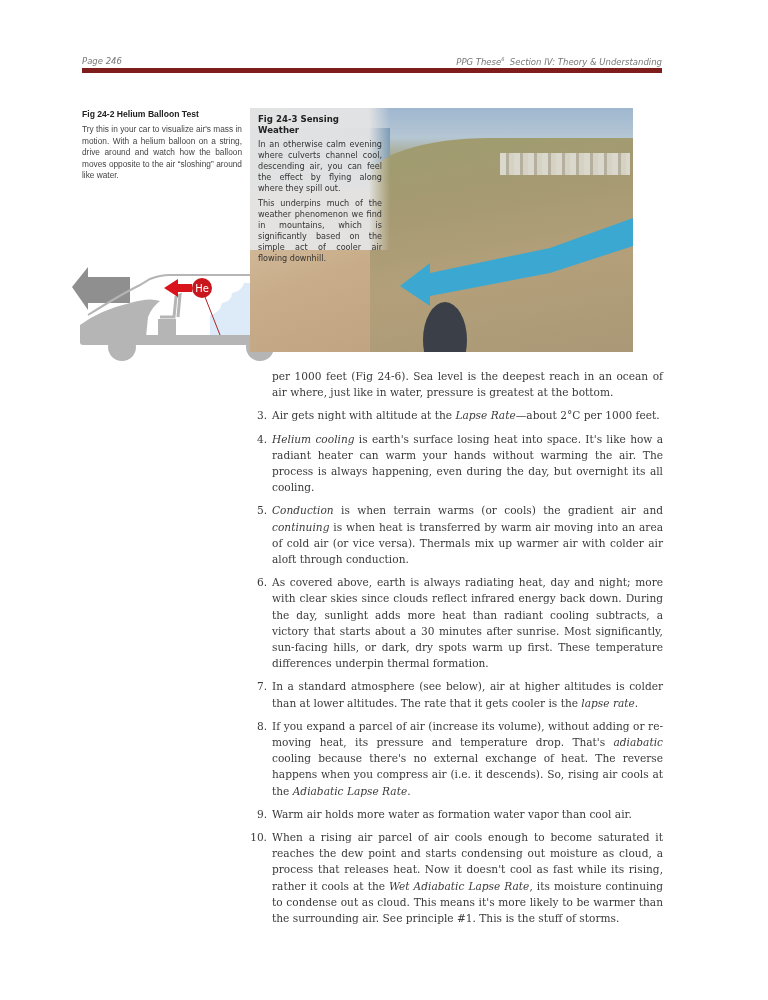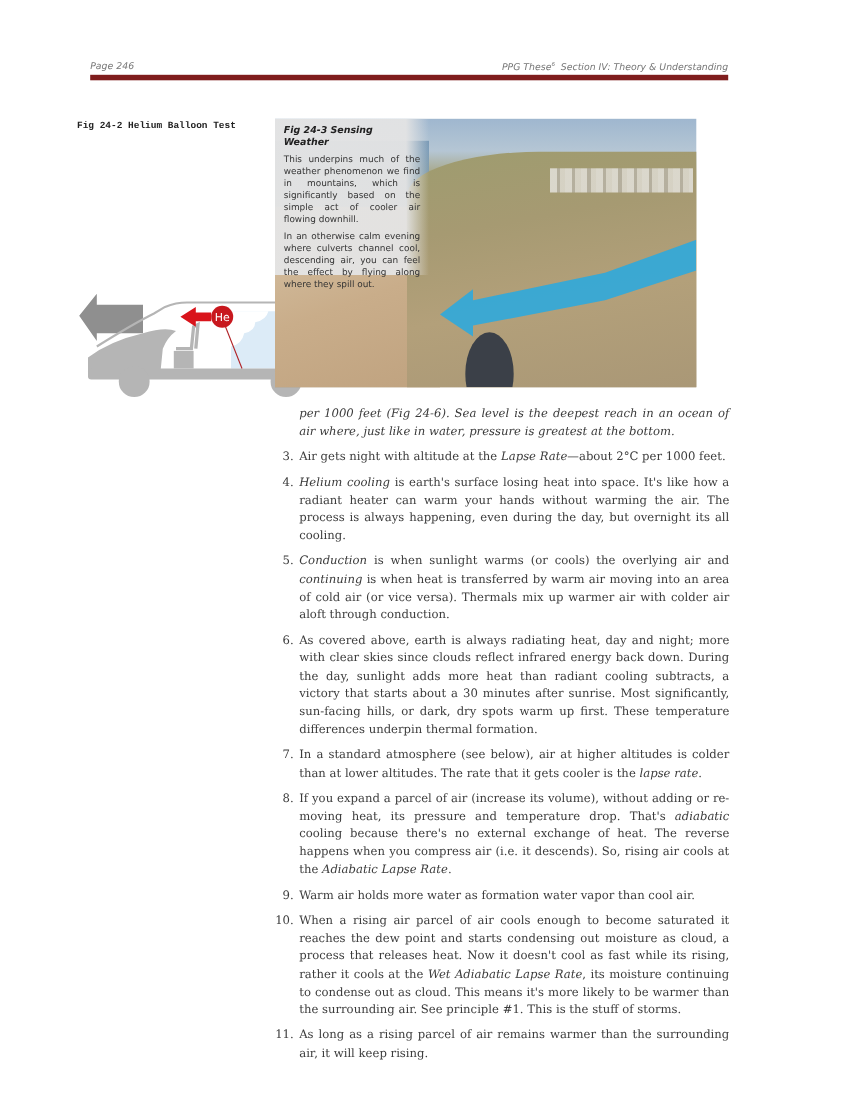--- a/index.html
+++ b/index.html
@@ -10,22 +10,22 @@
   .header {
     position: absolute; left: 82px; top: 54px; width: 580px; height: 14px;
     border-bottom: 5px solid #7f1d1d;
     font-family: "DejaVu Sans", sans-serif; font-style: italic; font-size: 8.5px; color: #777;
   }
   .header .left { position: absolute; left: 0; top: 2px; }
   .header .right { position: absolute; right: 0; top: 2px; }
   .header sup { font-size: 5px; }
 
   .sidebar1 {
-    position: absolute; left: 70px; top: 109px; width: 160px;
-    font-family: Liberation Mono, monospace; font-size: 8.3px; color: #444; line-height: 11.4px;
+    position: absolute; left: 82px; top: 109px; width: 160px;
+    font-family: Liberation Sans, sans-serif; font-size: 8.3px; color: #444; line-height: 11.4px;
   }
   .sidebar1 .title { font-weight: bold; font-size: 8.6px; color: #222; margin-bottom: 4px; }
   .sidebar1 p { margin: 0 0 10px 0; text-align: justify; }
 
   .photo {
     position: absolute; left: 250px; top: 108px; width: 383px; height: 244px; overflow: hidden;
     background: linear-gradient(180deg, #9fb7cf 0%, #b5c6d4 12%, #a4a179 22%, #b3a47d 40%, #c4ac85 60%, #bca784 80%, #a3967a 100%);
   }
   .photo .sea {
     position: absolute; left: 0; top: 20px; width: 140px; height: 70px;
@@ -47,45 +47,46 @@
     opacity: 0.85;
   }
   .photo svg { position: absolute; left: 0; top: 0; }
 
   .caption2 {
     position: absolute; left: 250px; top: 108px; width: 140px; height: 142px;
     background: linear-gradient(90deg, rgba(228,228,228,0.97) 0%, rgba(228,228,228,0.95) 85%, rgba(228,228,228,0) 100%);
     padding: 6px 8px 4px 8px; box-sizing: border-box;
     font-family: "DejaVu Sans", sans-serif; font-size: 8.1px; color: #333; line-height: 11px;
   }
-  .caption2 .title { font-weight: bold; font-size: 8.6px; color: #222; margin-bottom: 3px; font-style: italic; }
+  .caption2 .title { font-weight: bold; font-size: 8.6px; color: #222; margin-bottom: 3px; }
   .caption2 p { margin: 0 0 4px 0; text-align: justify; }
 
   .van { position: absolute; left: 60px; top: 255px; }
 
   .body-text {
     position: absolute; left: 243px; top: 368px; width: 420px;
     font-family: "DejaVu Serif", serif; font-size: 10.6px; color: #3a3a3a; line-height: 16.2px;
   }
-  .body-text .cont { padding-left: 29px; margin: 0 0 7px 0; text-align: justify; font-style: italic; }
+  .body-text .cont { padding-left: 29px; margin: 0 0 7px 0; text-align: justify; }
   .body-text ol { margin: 0; padding: 0; list-style: none; }
   .body-text li { position: relative; padding-left: 29px; margin-bottom: 7px; text-align: justify; }
   .body-text li .num { position: absolute; left: 0; width: 24px; text-align: right; }
   .body-text i { }
 </style>
 </head>
 <body>
 
 <div class="header">
   <span class="left">Page 246</span>
   <span class="right"><span>PPG These</span><sup>6</sup>&nbsp;&nbsp;<span>Section IV: Theory &amp; Understanding</span></span>
 </div>
 
 <div class="sidebar1">
   <div class="title">Fig 24-2 Helium Balloon Test</div>
+  <p>Try this in your car to visualize air's mass in motion. With a helium balloon on a string, drive around and watch how the balloon moves opposite to the air “sloshing” around like water.</p>
 </div>
 
 <svg class="van" width="280" height="110" viewBox="0 0 280 110">
   <polygon points="12,32 28,12 28,22 70,22 70,48 28,48 28,55" fill="#8f8f8f"></polygon>
   <path d="M150,28 L228,28 Q236,28 236,36 L240,80 L150,80 Z" fill="#dcebf7"></path>
   <path d="M150,80 L150,60 Q160,58 162,48 Q172,46 172,38 Q182,36 184,28 L150,28 Z" fill="#ffffff"></path>
   <path d="M28,60 Q60,40 80,30 L90,24 Q100,20 110,20 L228,20 Q236,20 238,28 L244,90" fill="none" stroke="#b5b5b5" stroke-width="2"></path>
   <path d="M20,70 Q40,55 70,48 Q90,42 100,46 Q92,52 88,62 L86,82 L20,88 Z" fill="#b5b5b5"></path>
   <rect x="20" y="80" width="228" height="10" rx="3" fill="#b5b5b5"></rect>
   <circle cx="62" cy="92" r="14" fill="#b5b5b5"></circle>
@@ -104,30 +105,29 @@
   <div class="hill"></div>
   <div class="town"></div>
   <svg width="383" height="244" viewBox="0 0 383 244">
     <polygon points="150,178 180,155 180,165 300,140 383,110 383,138 300,165 180,188 180,198" fill="#2fa9dc" opacity="0.9"></polygon>
     <ellipse cx="195" cy="232" rx="22" ry="38" fill="#3b4048"></ellipse>
   </svg>
 </div>
 
 <div class="caption2">
   <div class="title">Fig 24-3 Sensing Weather</div>
+  <p>In an otherwise calm evening where culverts channel cool, descending air, you can feel the effect by flying along where they spill out.</p>
   <p>This underpins much of the weather phenomenon we find in mountains, which is significantly based on the simple act of cooler air flowing downhill.</p>
-  <p>In an otherwise calm evening where culverts channel cool, descending air, you can feel the effect by flying along where they spill out.</p>
 </div>
 
 <div class="body-text">
   <p class="cont">per 1000 feet (Fig 24-6). Sea level is the deepest reach in an ocean of air where, just like in water, pressure is greatest at the bottom.</p>
   <ol id="principles">
       <li><span class="num">3.</span><span>Air gets night with altitude at the </span><i>Lapse Rate</i><span>—about 2°C per 1000 feet.</span></li>
       <li><span class="num">4.</span><i>Helium cooling</i><span> is earth's surface losing heat into space. It's like how a radiant heater can warm your hands without warming the air. The process is always happening, even during the day, but overnight its all cooling.</span></li>
-      <li><span class="num">5.</span><i>Conduction</i><span> is when sunlight warms (or cools) the overlying air and </span><i>continuing</i><span> is when heat is transferred by warm air moving into an area of cold air (or vice versa). Thermals mix up warmer air with colder air aloft through conduction.</span></li>
+      <li><span class="num">5.</span><i>Conduction</i><span> is when terrain warms (or cools) the gradient air and </span><i>continuing</i><span> is when heat is transferred by warm air moving into an area of cold air (or vice versa). Thermals mix up warmer air with colder air aloft through conduction.</span></li>
       <li><span class="num">6.</span><span>As covered above, earth is always radiating heat, day and night; more with clear skies since clouds reflect infrared energy back down. During the day, sunlight adds more heat than radiant cooling subtracts, a victory that starts about a 30 minutes after sunrise. Most significantly, sun-facing hills, or dark, dry spots warm up first. These temperature differences underpin thermal formation.</span></li>
       <li><span class="num">7.</span><span>In a standard atmosphere (see below), air at higher altitudes is colder than at lower altitudes. The rate that it gets cooler is the </span><i>lapse rate</i><span>.</span></li>
       <li><span class="num">8.</span><span>If you expand a parcel of air (increase its volume), without adding or re-moving heat, its pressure and temperature drop. That's </span><i>adiabatic</i><span> cooling because there's no external exchange of heat. The reverse happens when you compress air (i.e. it descends). So, rising air cools at the </span><i>Adiabatic Lapse Rate</i><span>.</span></li>
       <li><span class="num">9.</span><span>Warm air holds more water as formation water vapor than cool air.</span></li>
       <li><span class="num">10.</span><span>When a rising air parcel of air cools enough to become saturated it reaches the dew point and starts condensing out moisture as cloud, a process that releases heat. Now it doesn't cool as fast while its rising, rather it cools at the </span><i>Wet Adiabatic Lapse Rate</i><span>, its moisture continuing to condense out as cloud. This means it's more likely to be warmer than the surrounding air. See principle #1. This is the stuff of storms.</span></li>
-      <li><span class="num">11.</span><span>As long as a rising parcel of air remains warmer than the surrounding air, it will keep rising.</span></li>
     </ol>
 </div>
 
 </body></html>

